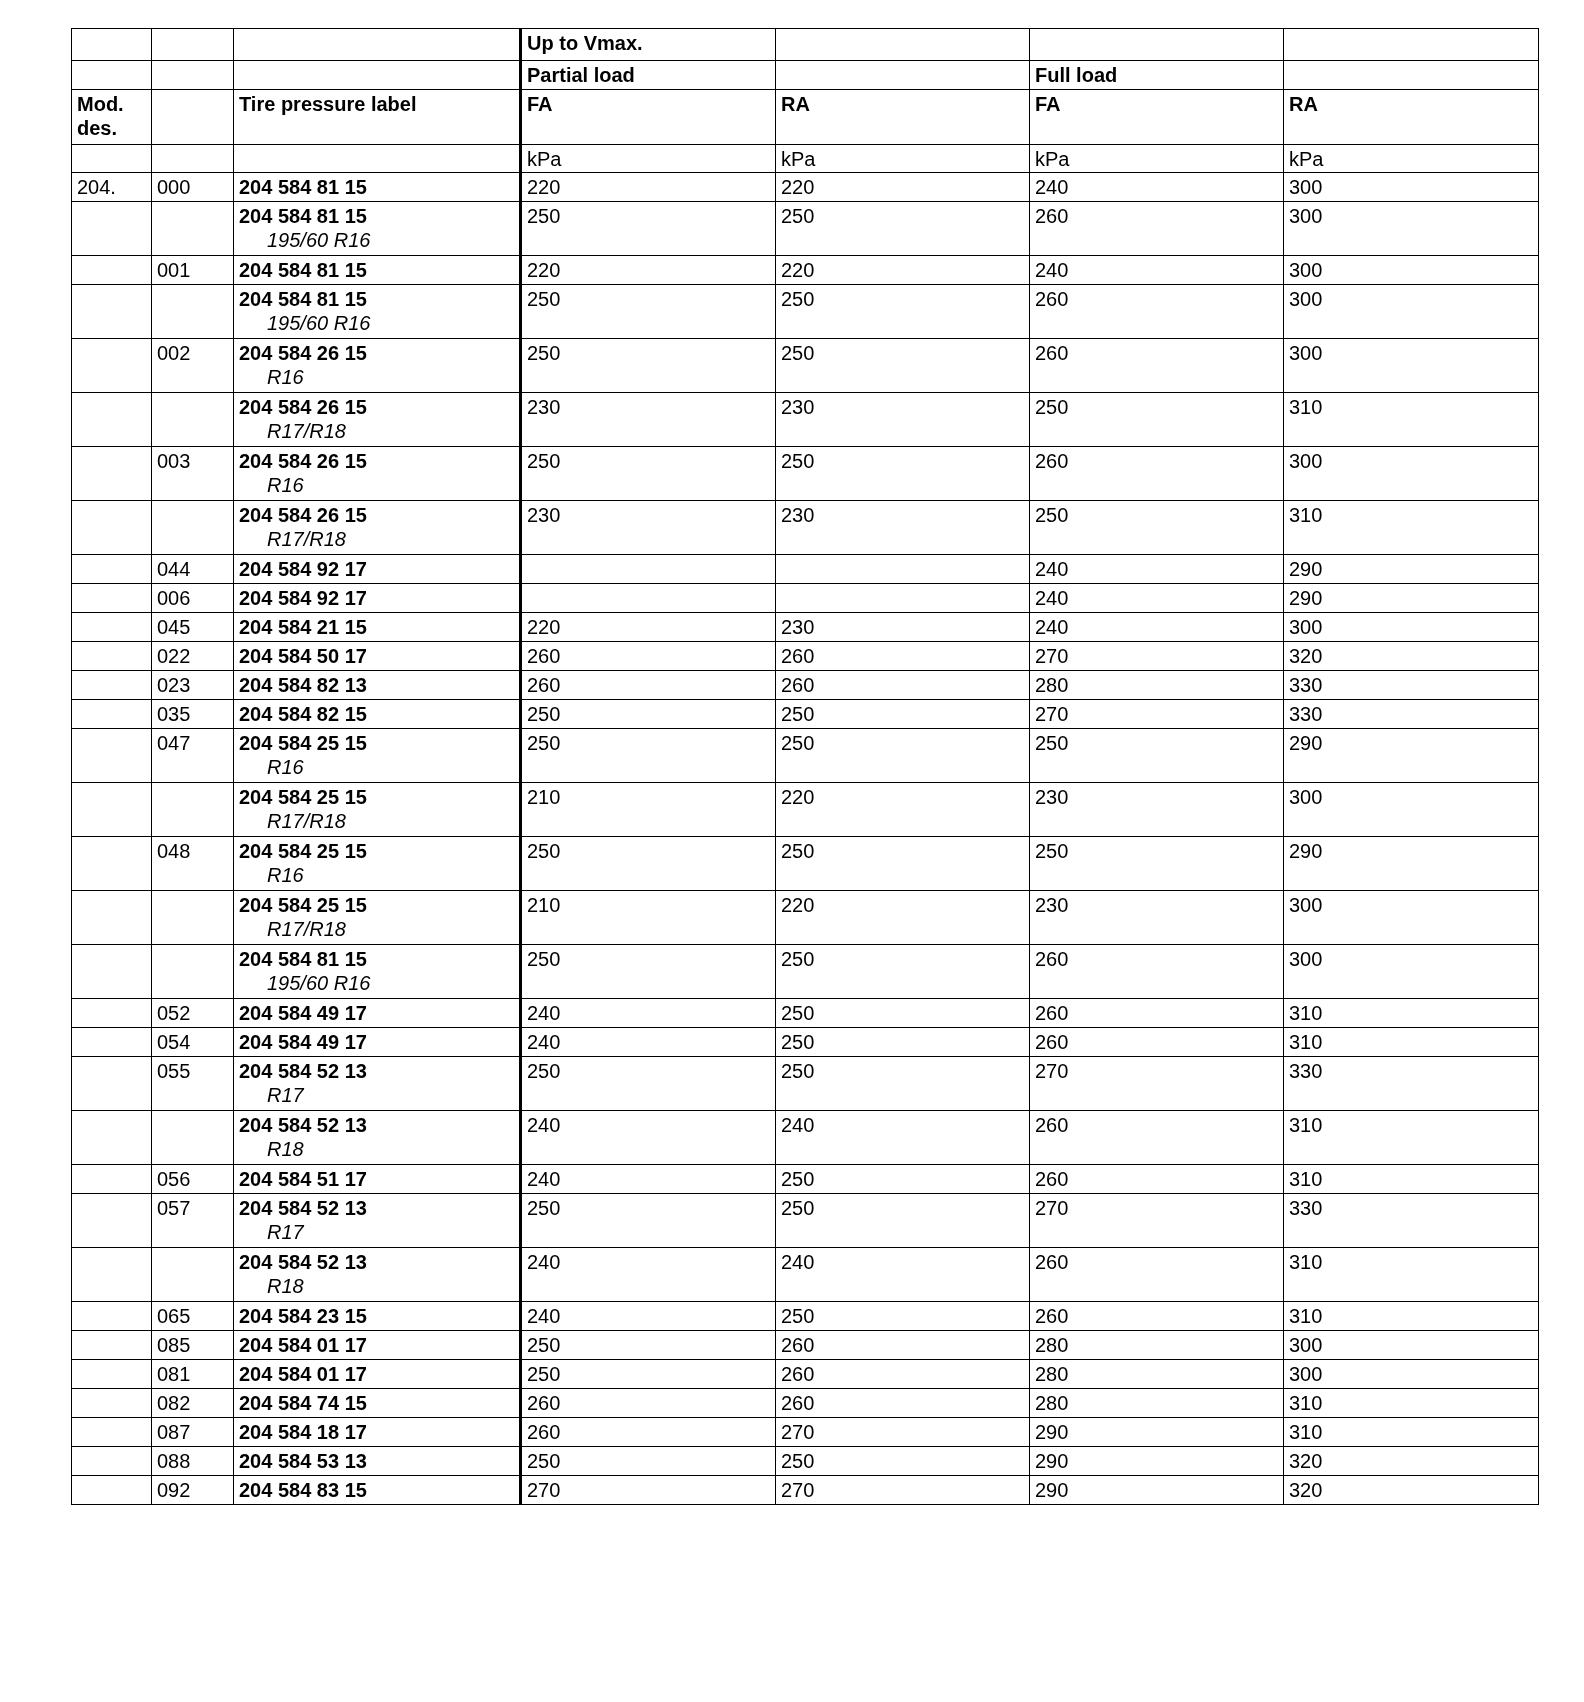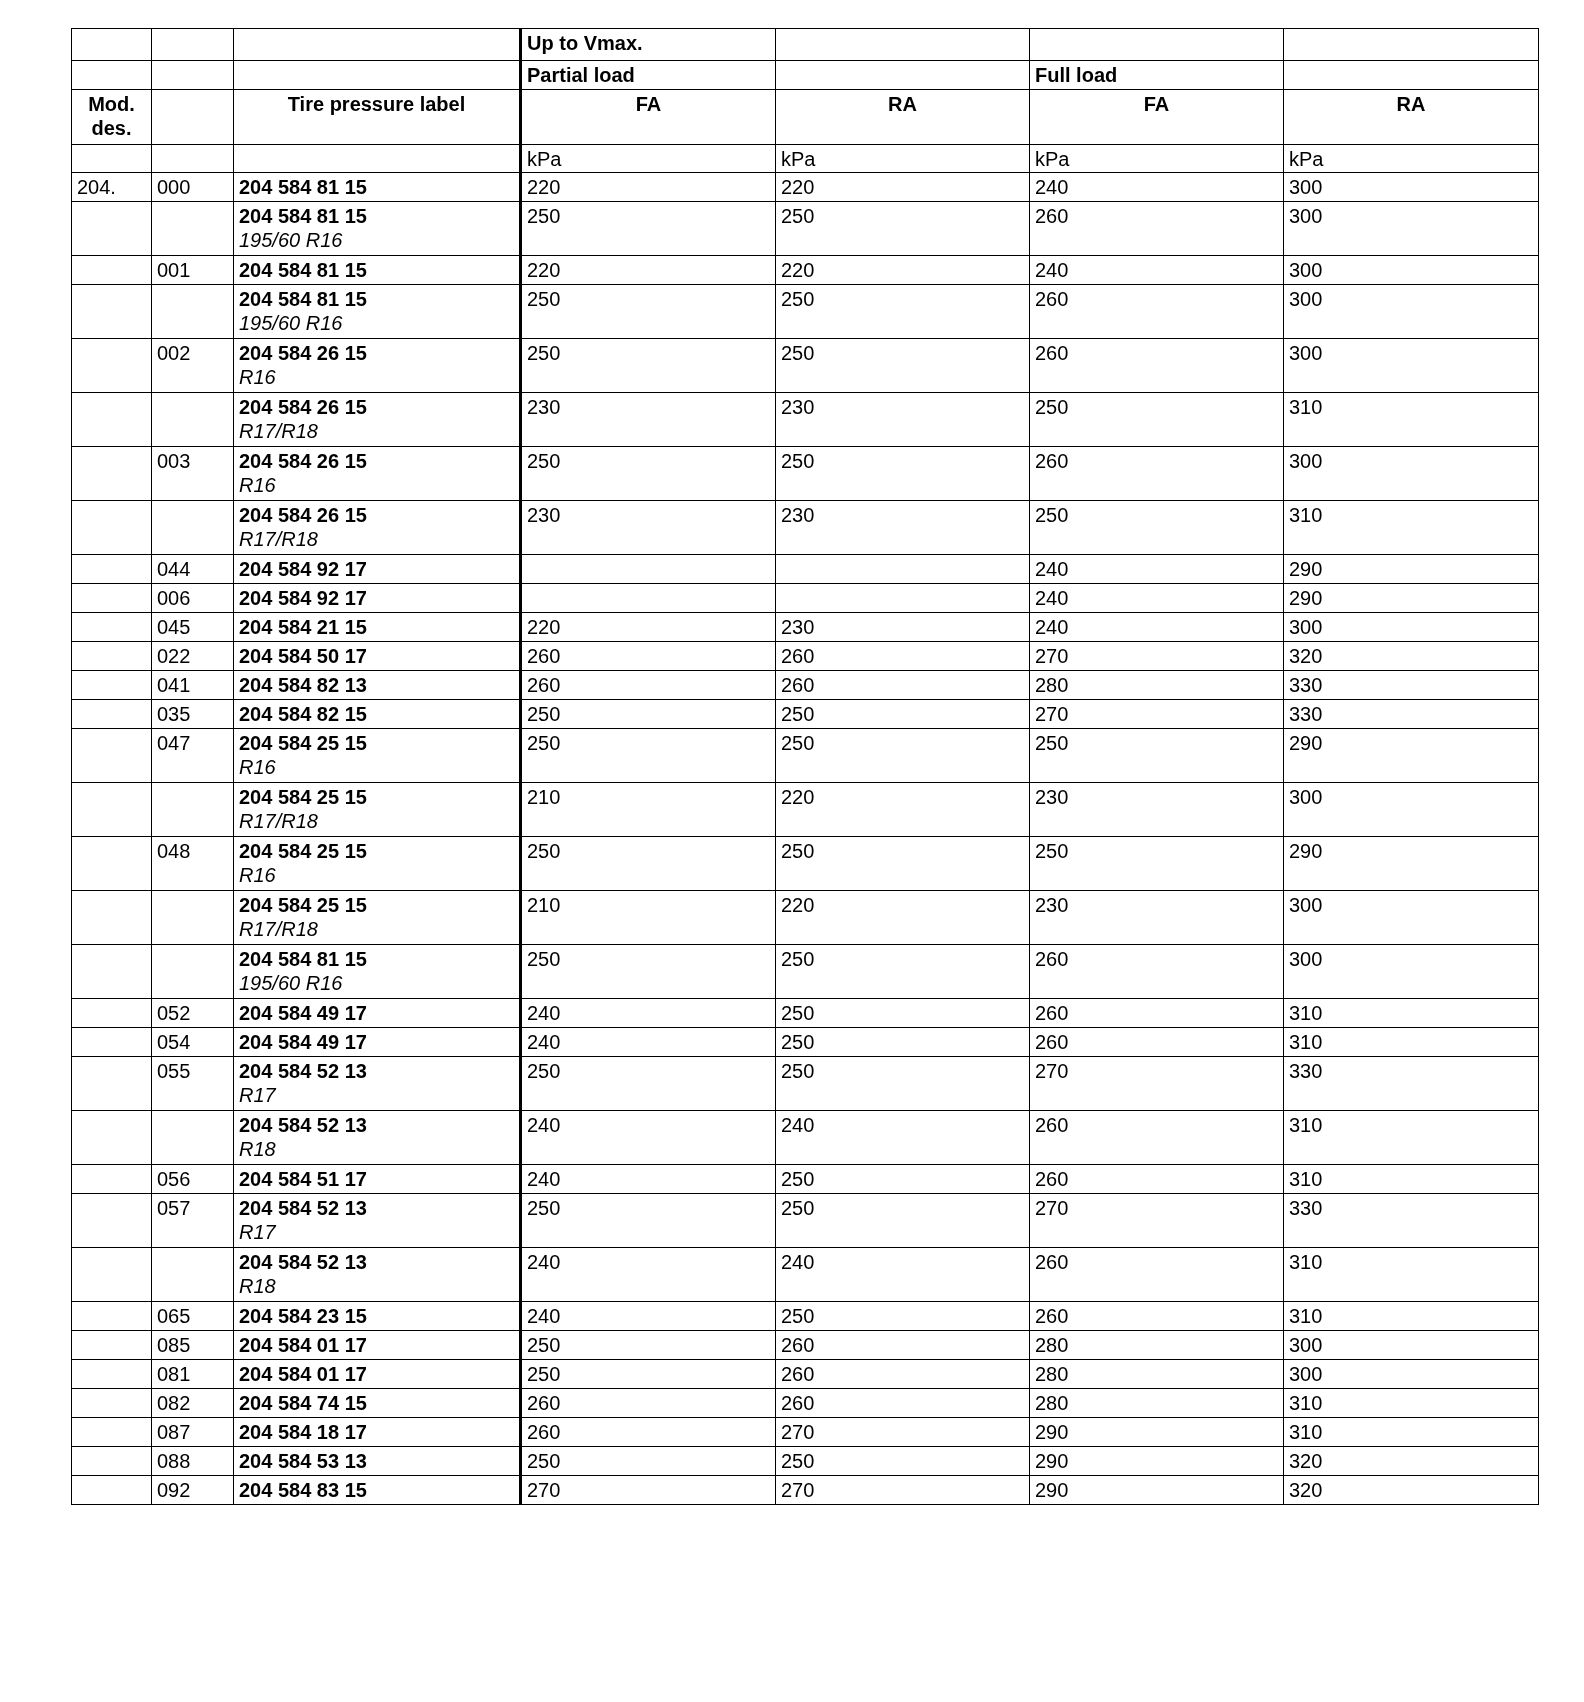--- a/index.html
+++ b/index.html
@@ -1,25 +1,25 @@
 <!DOCTYPE html>
 <html><head>
 <meta charset="utf-8">
 <style>
   html, body { margin:0; padding:0; background:#ffffff; }
   body { width:1584px; height:1702px; position:relative; font-family:"Liberation Sans", sans-serif; color:#000; }
   #tbl { position:absolute; left:71px; top:28px; border-collapse:collapse; table-layout:fixed; }
   #tbl td { border:1.5px solid #000; padding:2px 5px 0 5px; vertical-align:top; font-size:20px; line-height:24px; overflow:hidden; }
   #tbl td.thick { border-left:3px solid #000; }
   #tbl .bold { font-weight:bold; }
-  #tbl .it { font-style:italic; display:block; }
+  #tbl .it { font-style:italic; display:block;margin-left:28px; }
   #tbl .main { display:block;font-weight:bold; }
   tr.h1 td { height:29px; }
   tr.h2 td { height:26px; }
-  tr.h3 td { height:52px;text-align:center; }
+  tr.h3 td { height:52px; }
   tr.h4 td { height:25px; }
   tr.single td { height:26px; }
   tr.double td { height:51px; }
 </style>
 </head>
 <body>
 
 <table id="tbl">
   <colgroup>
     <col style="width:80px">
@@ -200,21 +200,21 @@
         <td>
           <span class="main">204 584 50 17</span>
         </td>
         <td class="thick">260</td>
         <td>260</td>
         <td>270</td>
         <td>320</td>
       </tr>
       <tr class="single">
         <td></td>
-        <td>041</td>
+        <td>023</td>
         <td>
           <span class="main">204 584 82 13</span>
         </td>
         <td class="thick">260</td>
         <td>260</td>
         <td>280</td>
         <td>330</td>
       </tr>
       <tr class="single">
         <td></td>

